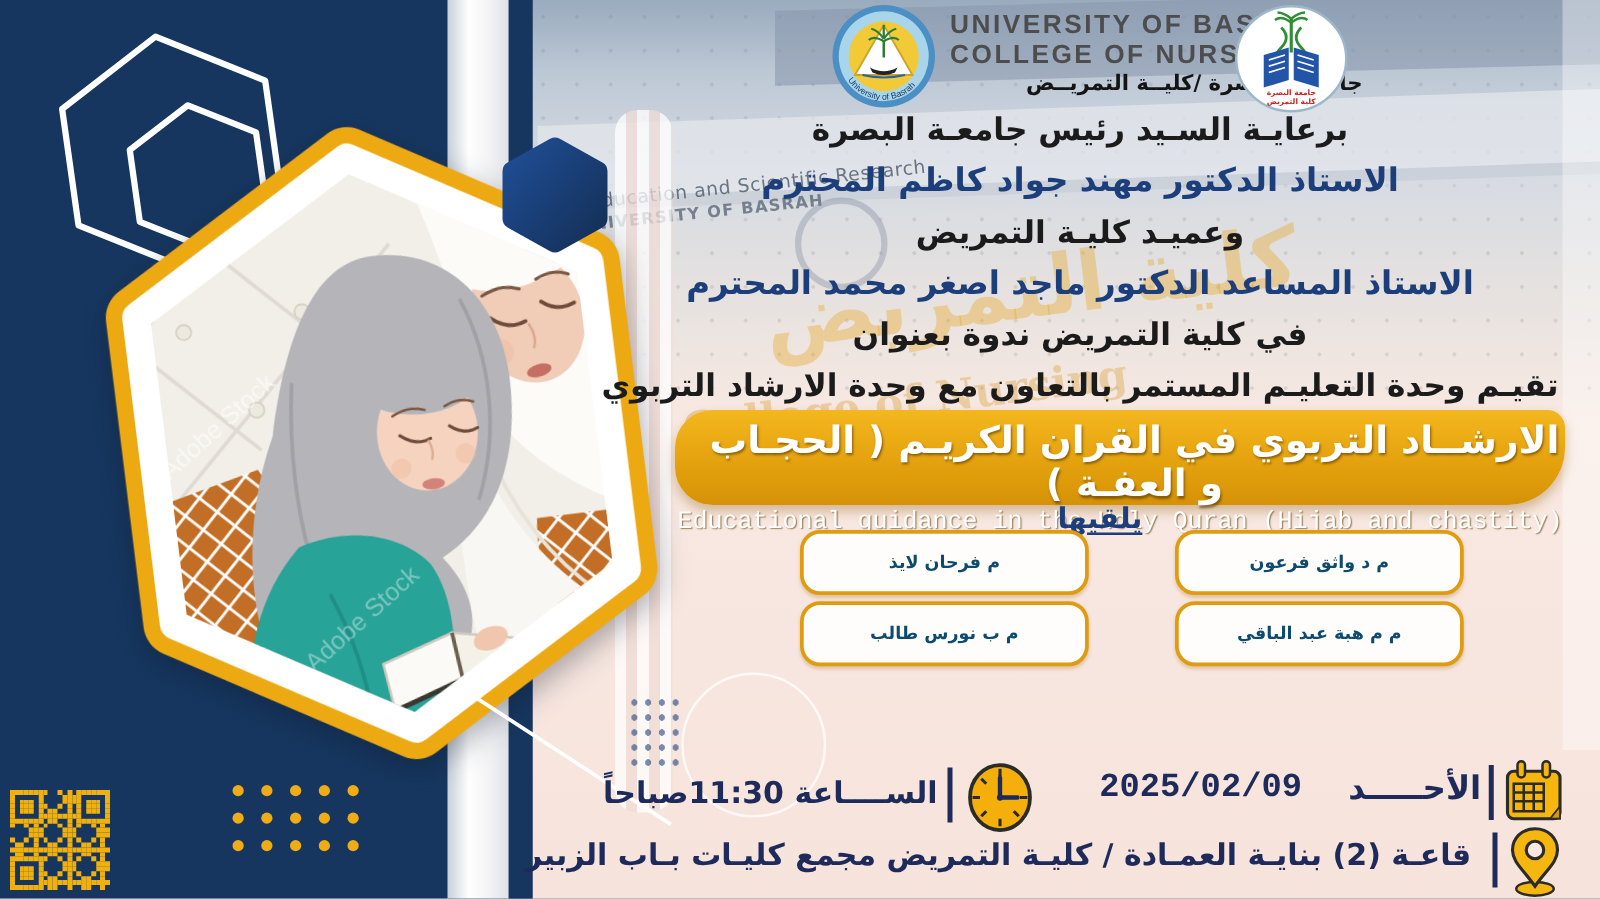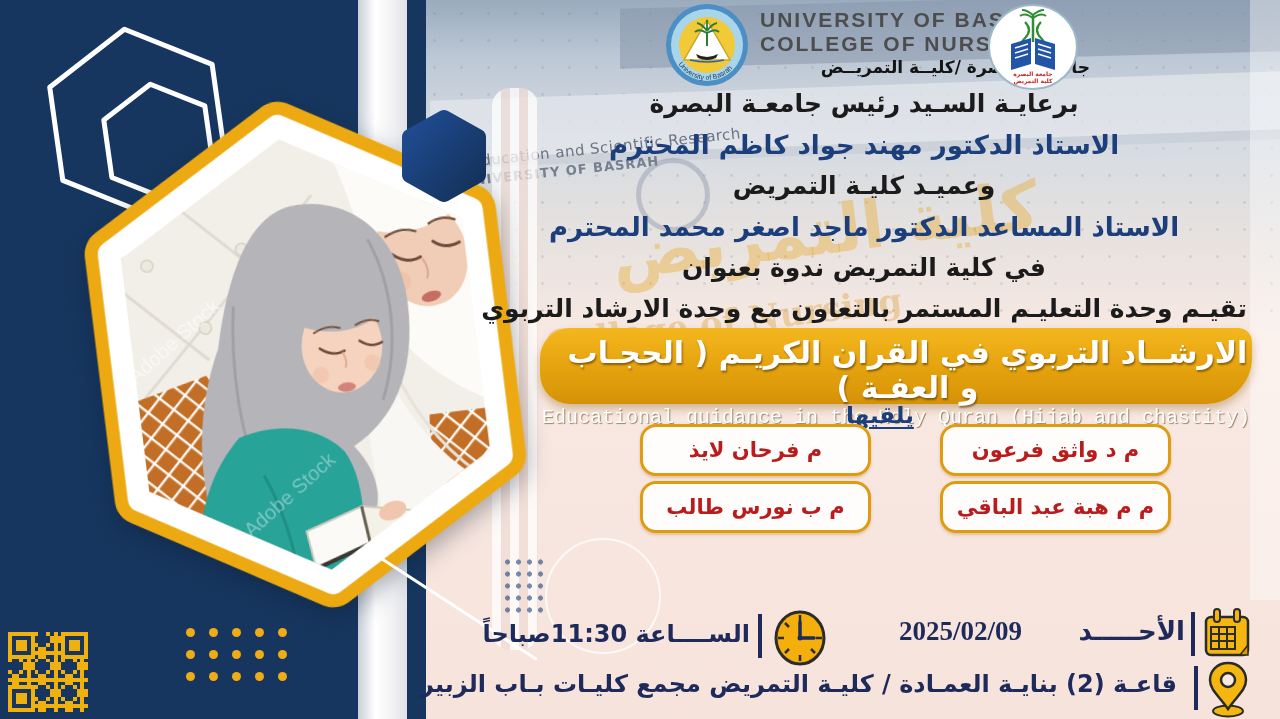--- a/index.html
+++ b/index.html
@@ -64,21 +64,21 @@
   }
   .banner-ar{margin-top:7px; font-size:30px; font-weight:bold; color:#ffffff; direction:rtl;
     text-shadow:1px 2px 2px rgba(92,60,0,.65);padding-left:23px;}
   .banner-en{font-size:20px; color:#ffffff; font-family:Liberation Mono, monospace;
     text-shadow:1px 1px 1px rgba(92,60,0,.6); margin-top:1px;}
   .label-presented{left:818px; top:402px; width:124px; text-align:center; font-size:23px; font-weight:bold;
     color:#1c3f7c; direction:rtl; z-index:6; text-decoration:underline; text-underline-offset:4px;}
   
   .pill{
     height:46px; width:225px; background:#fffdfb; border:3px solid #e09c10; border-radius:16px;
-    color:#b91c1c; font-weight:bold; font-size:21px; display:flex; align-items:center; justify-content:center;
+    color:#0c4a6e; font-weight:bold; font-size:14px; display:flex; align-items:center; justify-content:center;
     direction:rtl; z-index:6; box-shadow:0 2px 3px rgba(170,110,20,.3);
   }
   
   .target-line{
     left:520px; top:564px; width:724px; text-align:center; font-size:26px; font-weight:bold; direction:rtl;
     color:#f2a70e; -webkit-text-stroke:1px #24396b;
     text-shadow:1px 1px 0 #24396b, -1px 1px 0 #24396b, 1px -1px 0 #24396b, -1px -1px 0 #24396b; z-index:6;
   }
   .foot-text{color:#1d2a5a; font-weight:bold; z-index:6;}
   .vbar{width:4px; height:44px; background:#1d2a5a; z-index:6;}
@@ -282,21 +282,21 @@
       <rect x="9" y="20" width="24" height="22"></rect>
       <line x1="17" y1="20" x2="17" y2="42"></line>
         <line x1="25" y1="20" x2="25" y2="42"></line>
       <line x1="9" y1="27" x2="33" y2="27"></line>
         <line x1="9" y1="34" x2="33" y2="34"></line>
     </g>
     <path d="M46 38 L38 48 L46 48 Z" fill="#d99708" stroke="#2b2b28" stroke-width="1.5"></path>
   </svg>
   <div class="abs vbar" style="left:1191px;top:612px;"></div>
   <div class="abs foot-text" style="left:1045px;top:616px;width:140px;text-align:right;font-size:26px;direction:rtl;">الأحـــــد</div>
-  <div class="abs foot-text" style="left:878px;top:616px;width:165px;text-align:center;font-size:27px;font-family:Liberation Serif, serif;">2025/02/09</div>
+  <div class="abs foot-text" style="left:878px;top:616px;width:165px;text-align:center;font-size:27px;font-family:Liberation Mono, monospace;">2025/02/09</div>
   <div class="abs vbar" style="left:758px;top:614px;"></div>
   <svg class="abs" style="left:772px;top:610px;z-index:6" width="56" height="56" viewBox="0 0 56 56">
     <ellipse cx="28" cy="28" rx="24" ry="26" fill="#f5af0d" stroke="#2b2b28" stroke-width="3"></ellipse>
     <g stroke="#2b2b28" stroke-width="2.5">
       <line x1="28" y1="5" x2="28" y2="11"></line>
         <line x1="28" y1="45" x2="28" y2="51"></line>
       <line x1="6" y1="28" x2="12" y2="28"></line>
         <line x1="44" y1="28" x2="50" y2="28"></line>
       <line x1="13" y1="13" x2="17" y2="17"></line>
         <line x1="39" y1="39" x2="43" y2="43"></line>

